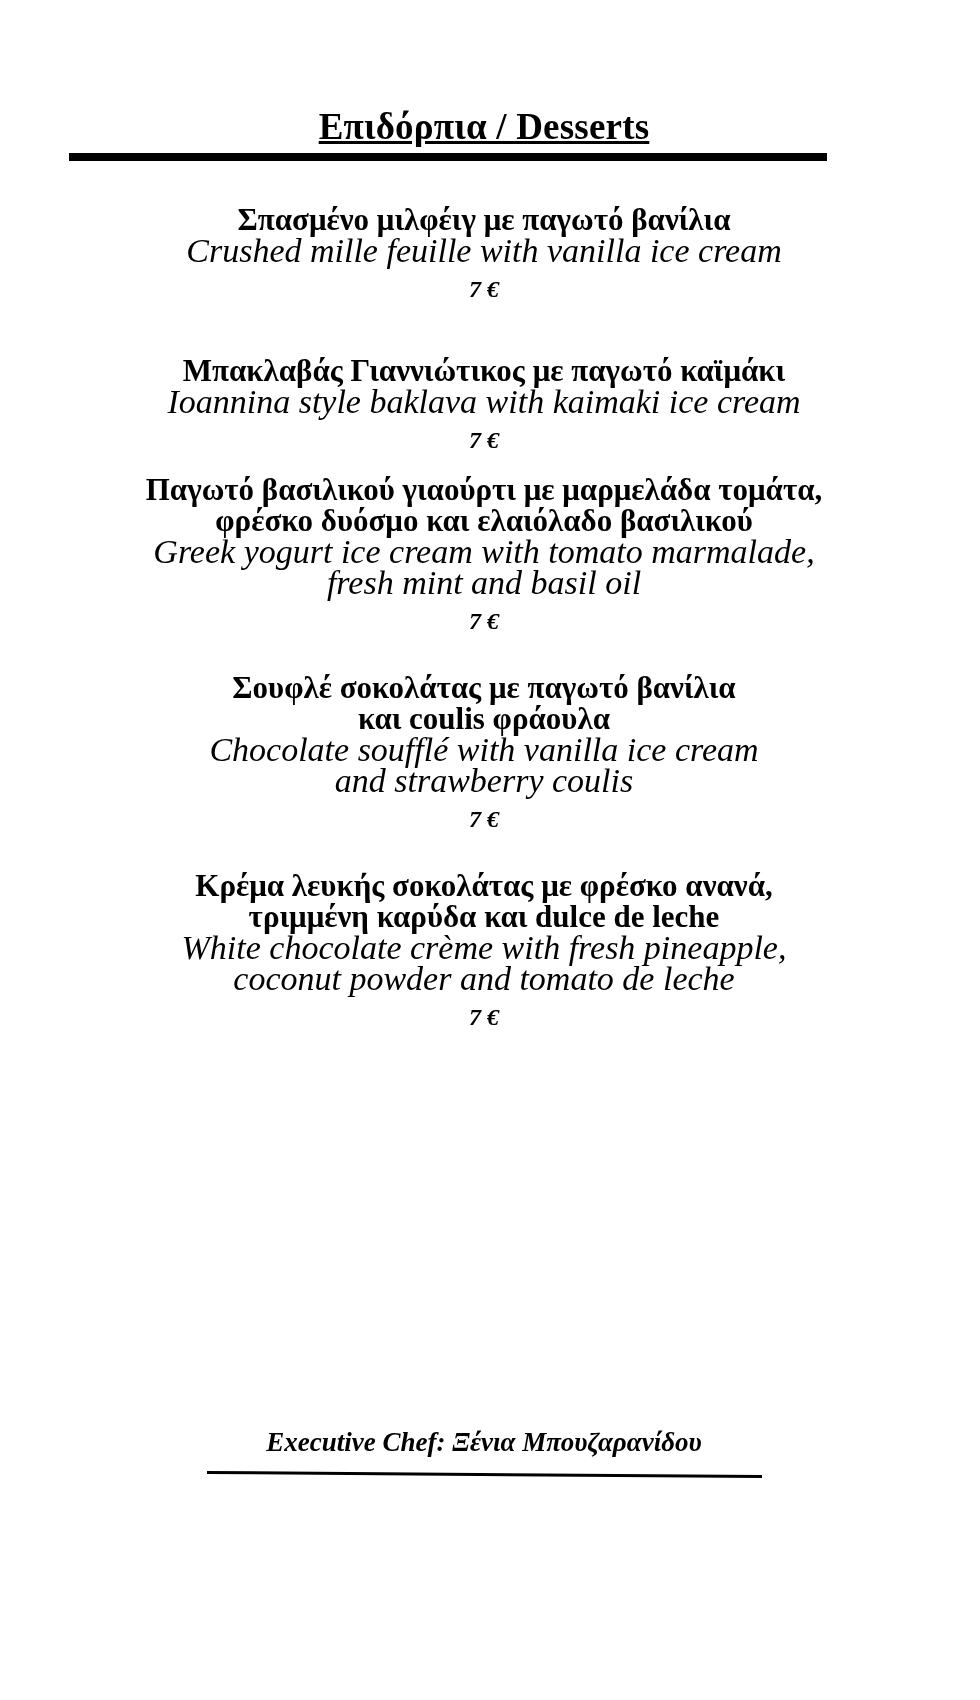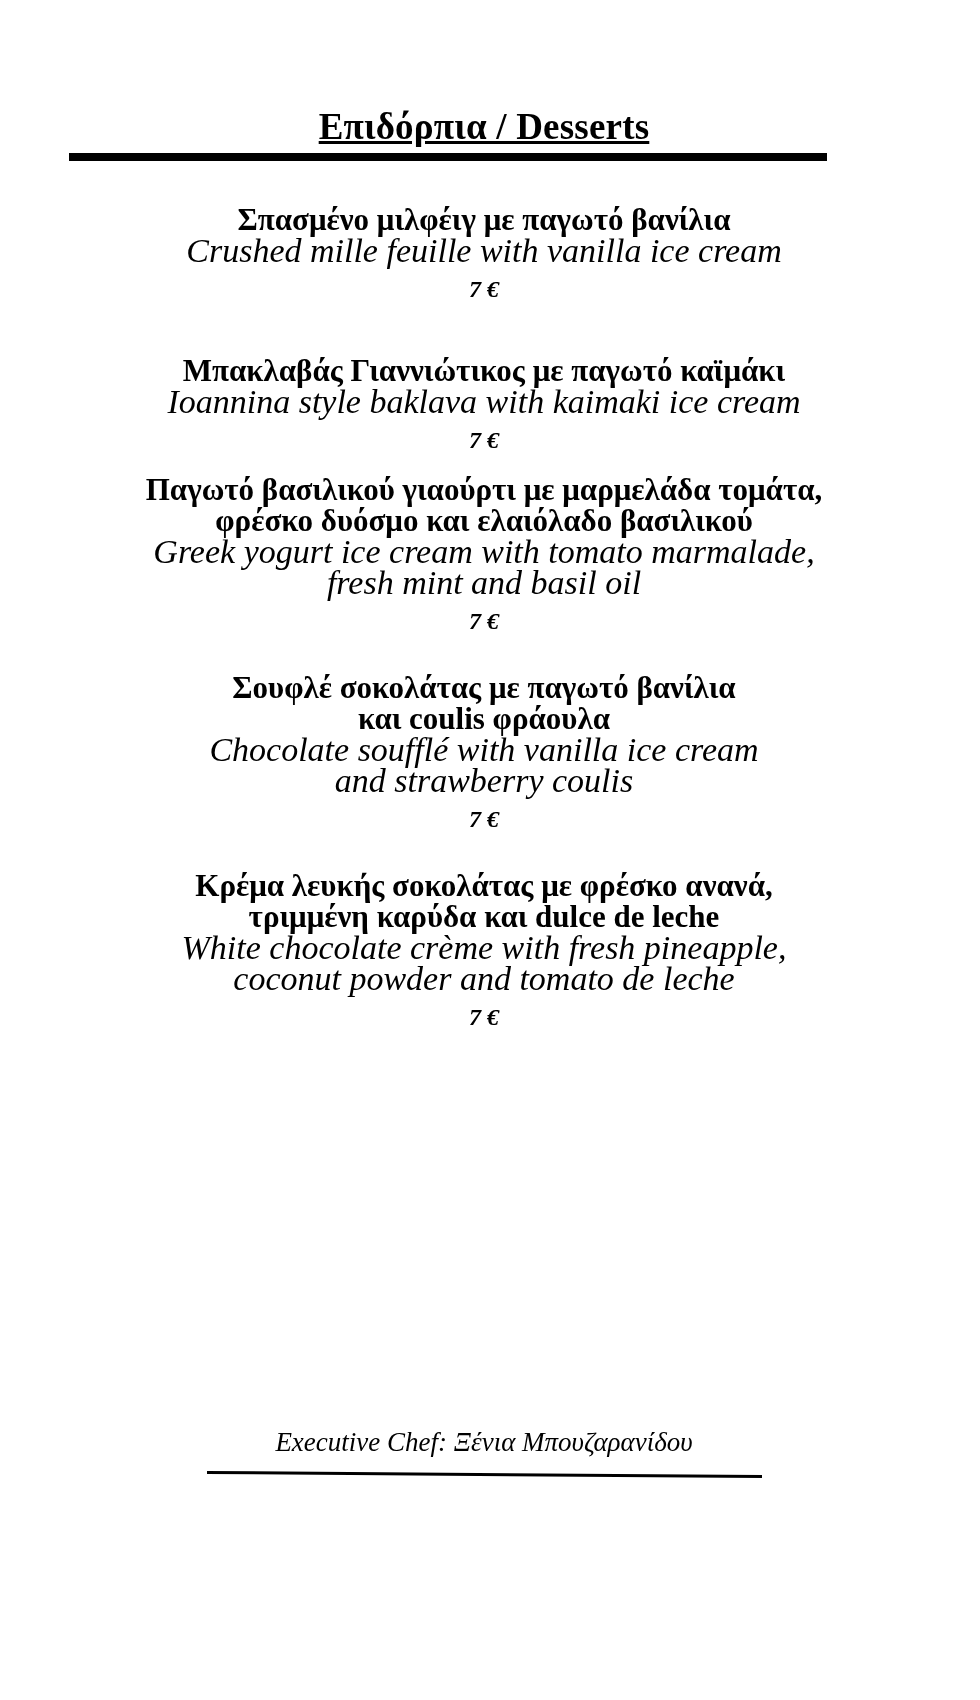--- a/index.html
+++ b/index.html
@@ -63,20 +63,21 @@
     }
     .chef-credit {
       position: absolute;
       left: 0;
       width: 968px;
       top: 1426px;
       text-align: center;
       font-style: italic;
       font-size: 27px;
       line-height: 32px;
+      font-weight: bold;
     }
     .chef-rule {
       position: absolute;
       left: 207px;
       top: 1471px;
       width: 555px;
       height: 2.5px;
       background: #000000;
       transform-origin: left center;
       transform: rotate(0.42deg);

